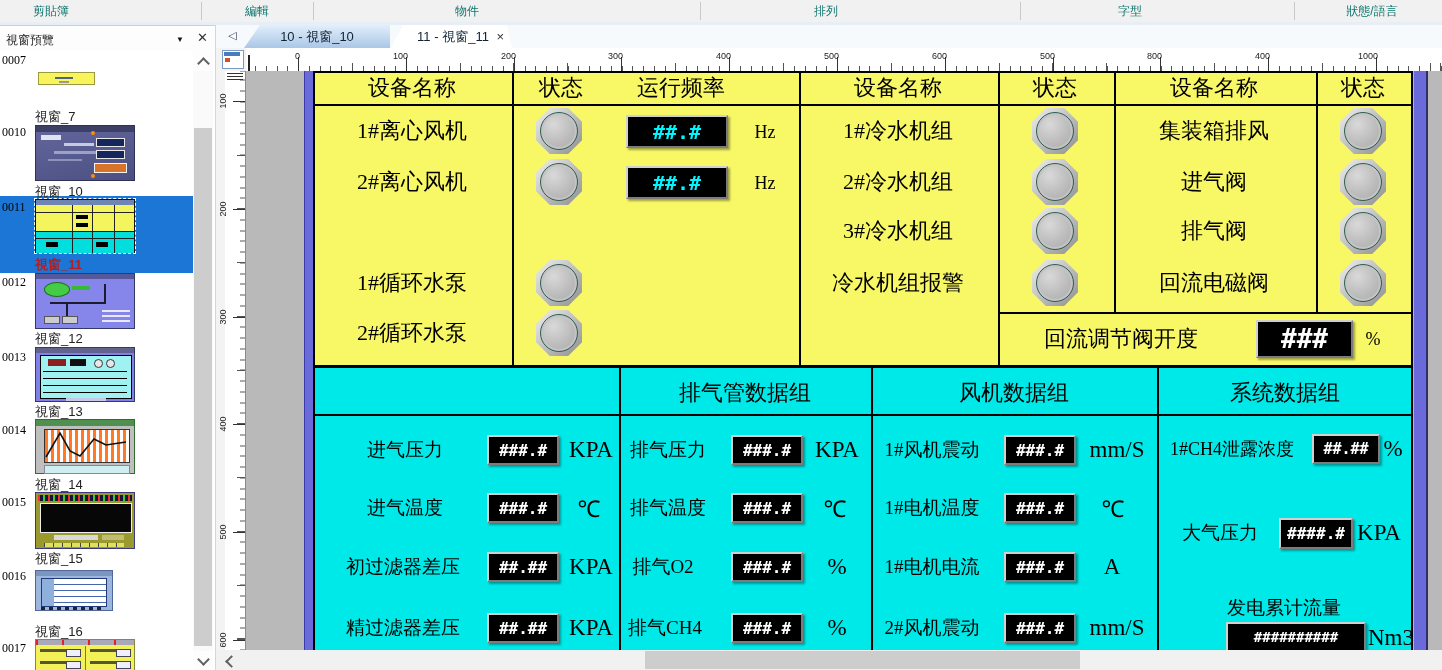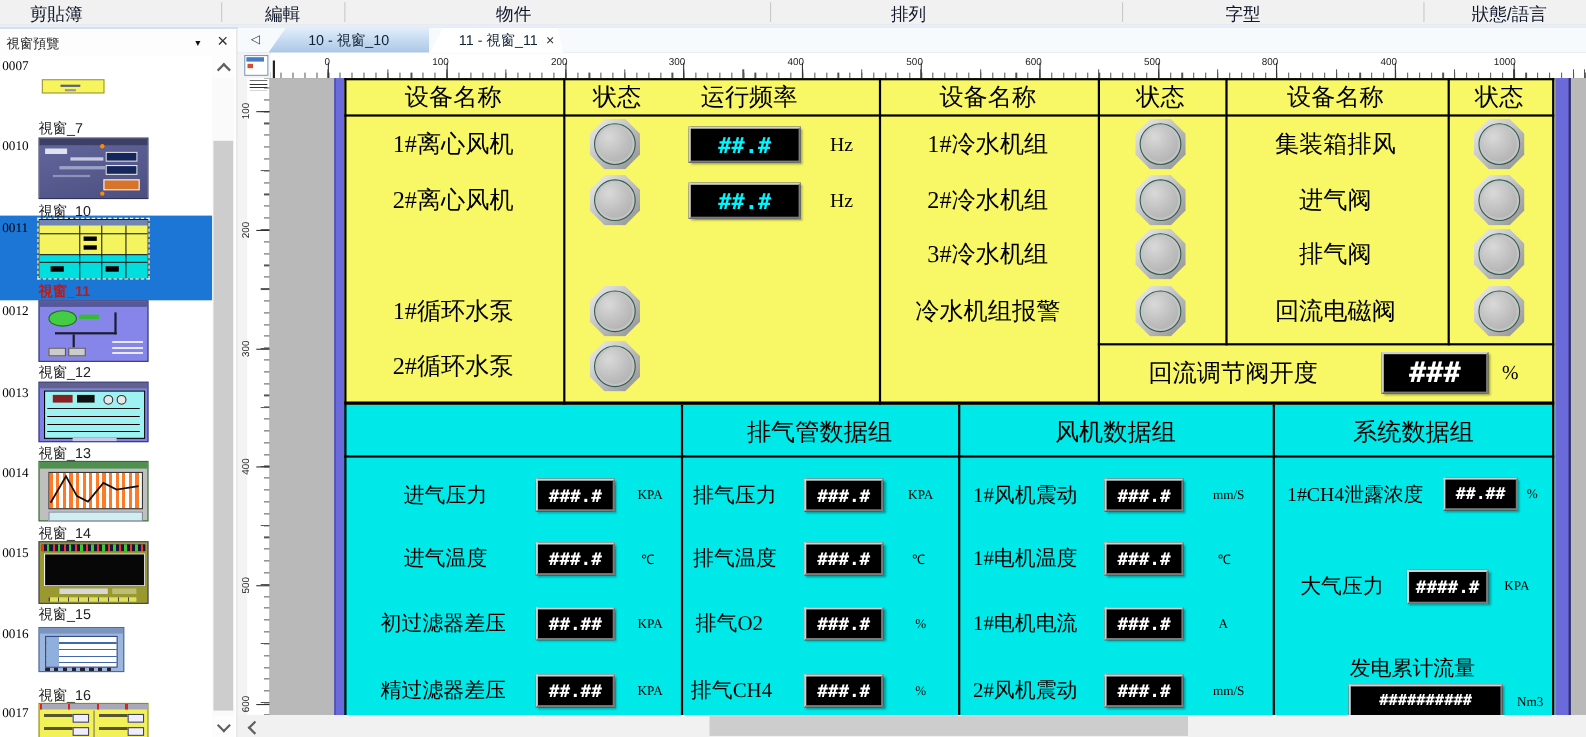--- a/index.html
+++ b/index.html
@@ -2,21 +2,21 @@
 <html style="--panel_yellow: #f8f766; --panel_cyan: #00e9e9; --selection_blue: #1b76d6; --window_border_blue: #6a6ada; --display_cyan: #00f6ff; --display_white: #ffffff; --canvas_gray: #b9b9b9;"><head>
 <meta charset="utf-8">
 <style>
   html,body{margin:0;padding:0;background:#ddd;}
   .app{position:relative;width:1442px;height:670px;overflow:hidden;background:#fff;
        font-family:"Liberation Sans","DejaVu Sans",sans-serif;-webkit-font-smoothing:antialiased;}
   i{display:block;position:absolute;}
 
   
   .menubar{position:absolute;left:0;top:0;width:1442px;height:22px;background:#f1f1f1;border-bottom:1px solid #d9d9d9;}
-  .mgroup{position:absolute;top:3px;transform:translateX(-50%);font-size:16px;color:#0f172a;white-space:nowrap;cursor:default;}
+  .mgroup{position:absolute;top:3px;transform:translateX(-50%);font-size:12px;color:#0f766e;white-space:nowrap;cursor:default;}
   .mdiv{position:absolute;top:2px;width:1px;height:18px;background:#c9c9c9;}
   .gapline{position:absolute;left:0;top:22px;width:1442px;height:3px;background:#e8eef6;border-bottom:1px solid #c3d1e2;}
 
   
   .sidebar{position:absolute;left:0;top:28px;width:216px;height:645px;background:#fff;}
   .sb-header{position:absolute;left:0;top:0;width:216px;height:23px;background:#fdfdfd;}
   .sb-title{position:absolute;left:6px;top:4px;font-size:12px;color:#222;}
   .sb-caret{position:absolute;left:176px;top:7px;font-size:8px;color:#111;cursor:pointer;}
   .sb-close{position:absolute;left:197px;top:2px;font-size:13px;color:#333;cursor:pointer;}
   .vdivider{position:absolute;left:215px;top:25px;width:1px;height:645px;background:#d6d6d6;}
@@ -188,21 +188,21 @@
   .lamp i{left:4px;top:4px;width:36px;height:36px;border-radius:50%;border:1px solid #2e5e50;
      background:radial-gradient(circle at 35% 32%,#d9d9d9,#bcbcbc 55%,#a8a8a8);box-shadow:inset 0 0 0 2px #c4c4c4;}
   .disp{position:absolute;background:#000;border:2px outset #d0d0d0;box-shadow:2px 2px 2px rgba(0,0,0,.35);
      color:var(--display_cyan,#00f6ff);font-family:"DejaVu Sans Mono",monospace;font-weight:bold;
      display:flex;align-items:center;justify-content:center;box-sizing:border-box;cursor:pointer;}
   .disp.white{color:var(--display_white,#fff);}
 
   .ctitle{position:absolute;transform:translate(-50%,-50%);font-family:"Liberation Serif",serif;font-size:22px;color:#000;white-space:nowrap;}
   .clab{position:absolute;transform:translate(-50%,-50%);font-family:"Liberation Serif",serif;font-size:19px;color:#000;white-space:nowrap;}
   .clab.sm{font-size:18px;}
-  .cunit{position:absolute;transform:translate(-50%,-50%);font-family:"Liberation Serif",serif;font-size:12px;color:#000;white-space:nowrap;}
+  .cunit{position:absolute;transform:translate(-50%,-50%);font-family:"Liberation Serif",serif;font-size:23px;color:#000;white-space:nowrap;}
 
   
   .hscroll{position:absolute;left:216px;top:650px;width:1226px;height:20px;background:#f1f1f1;}
   .hs-left{position:absolute;left:4px;top:2px;width:18px;height:16px;cursor:pointer;}
   .hs-thumb{position:absolute;left:429px;top:1px;width:435px;height:18px;background:#cdcdcd;cursor:grab;}
 </style>
 </head>
 <body>
 
 <div class="app">

